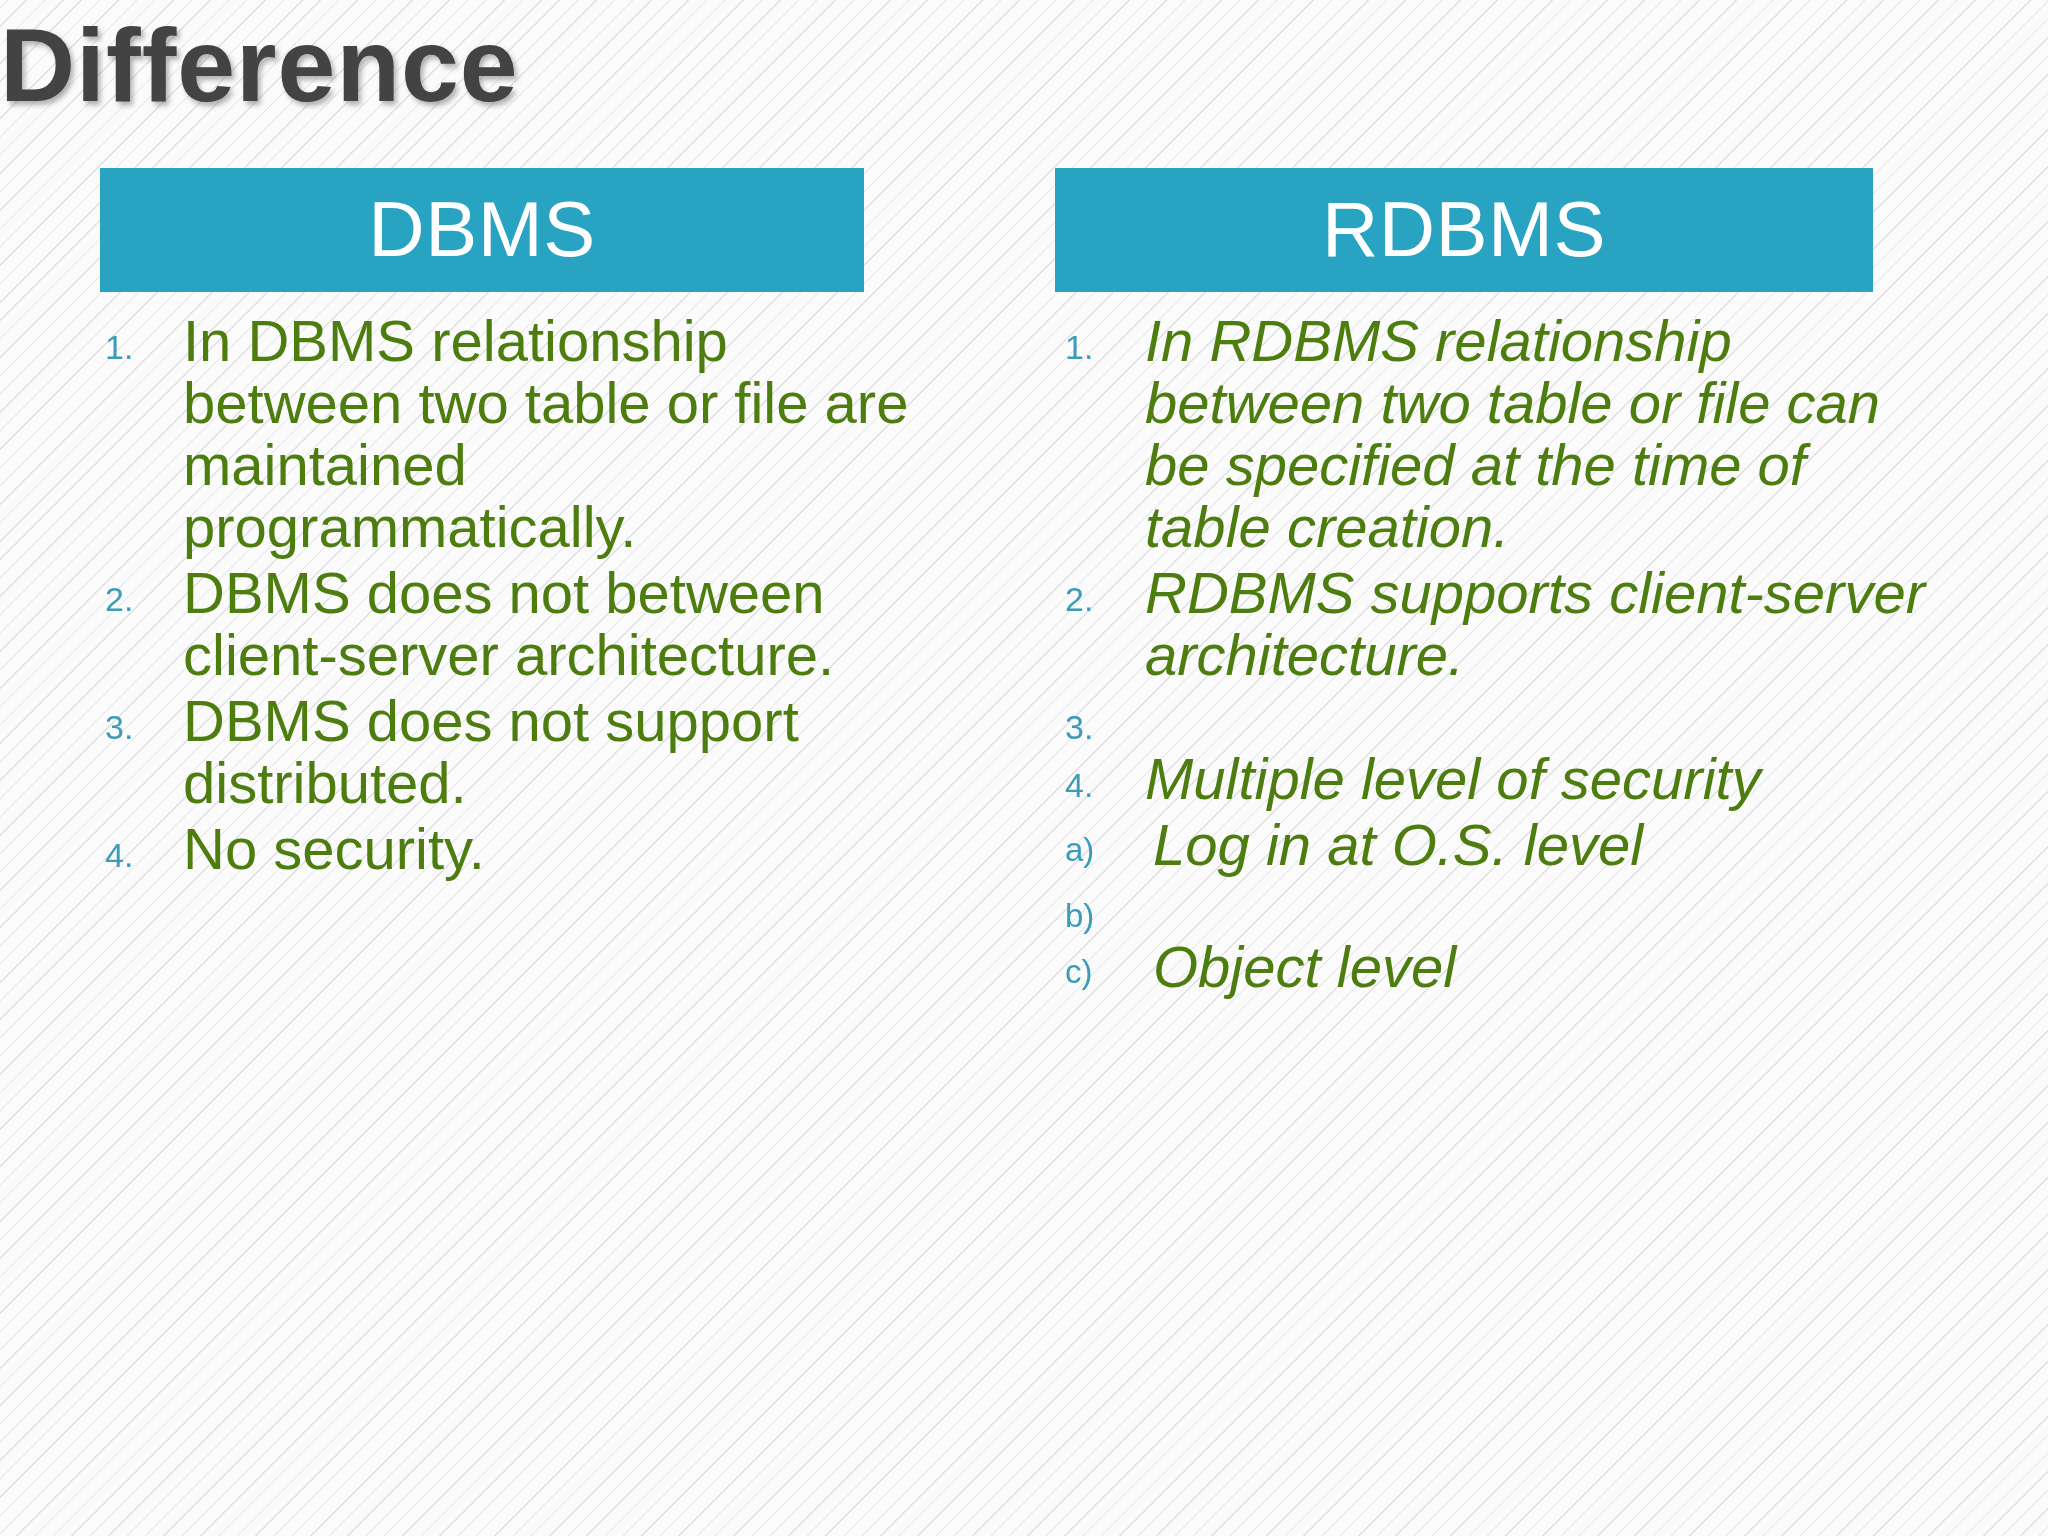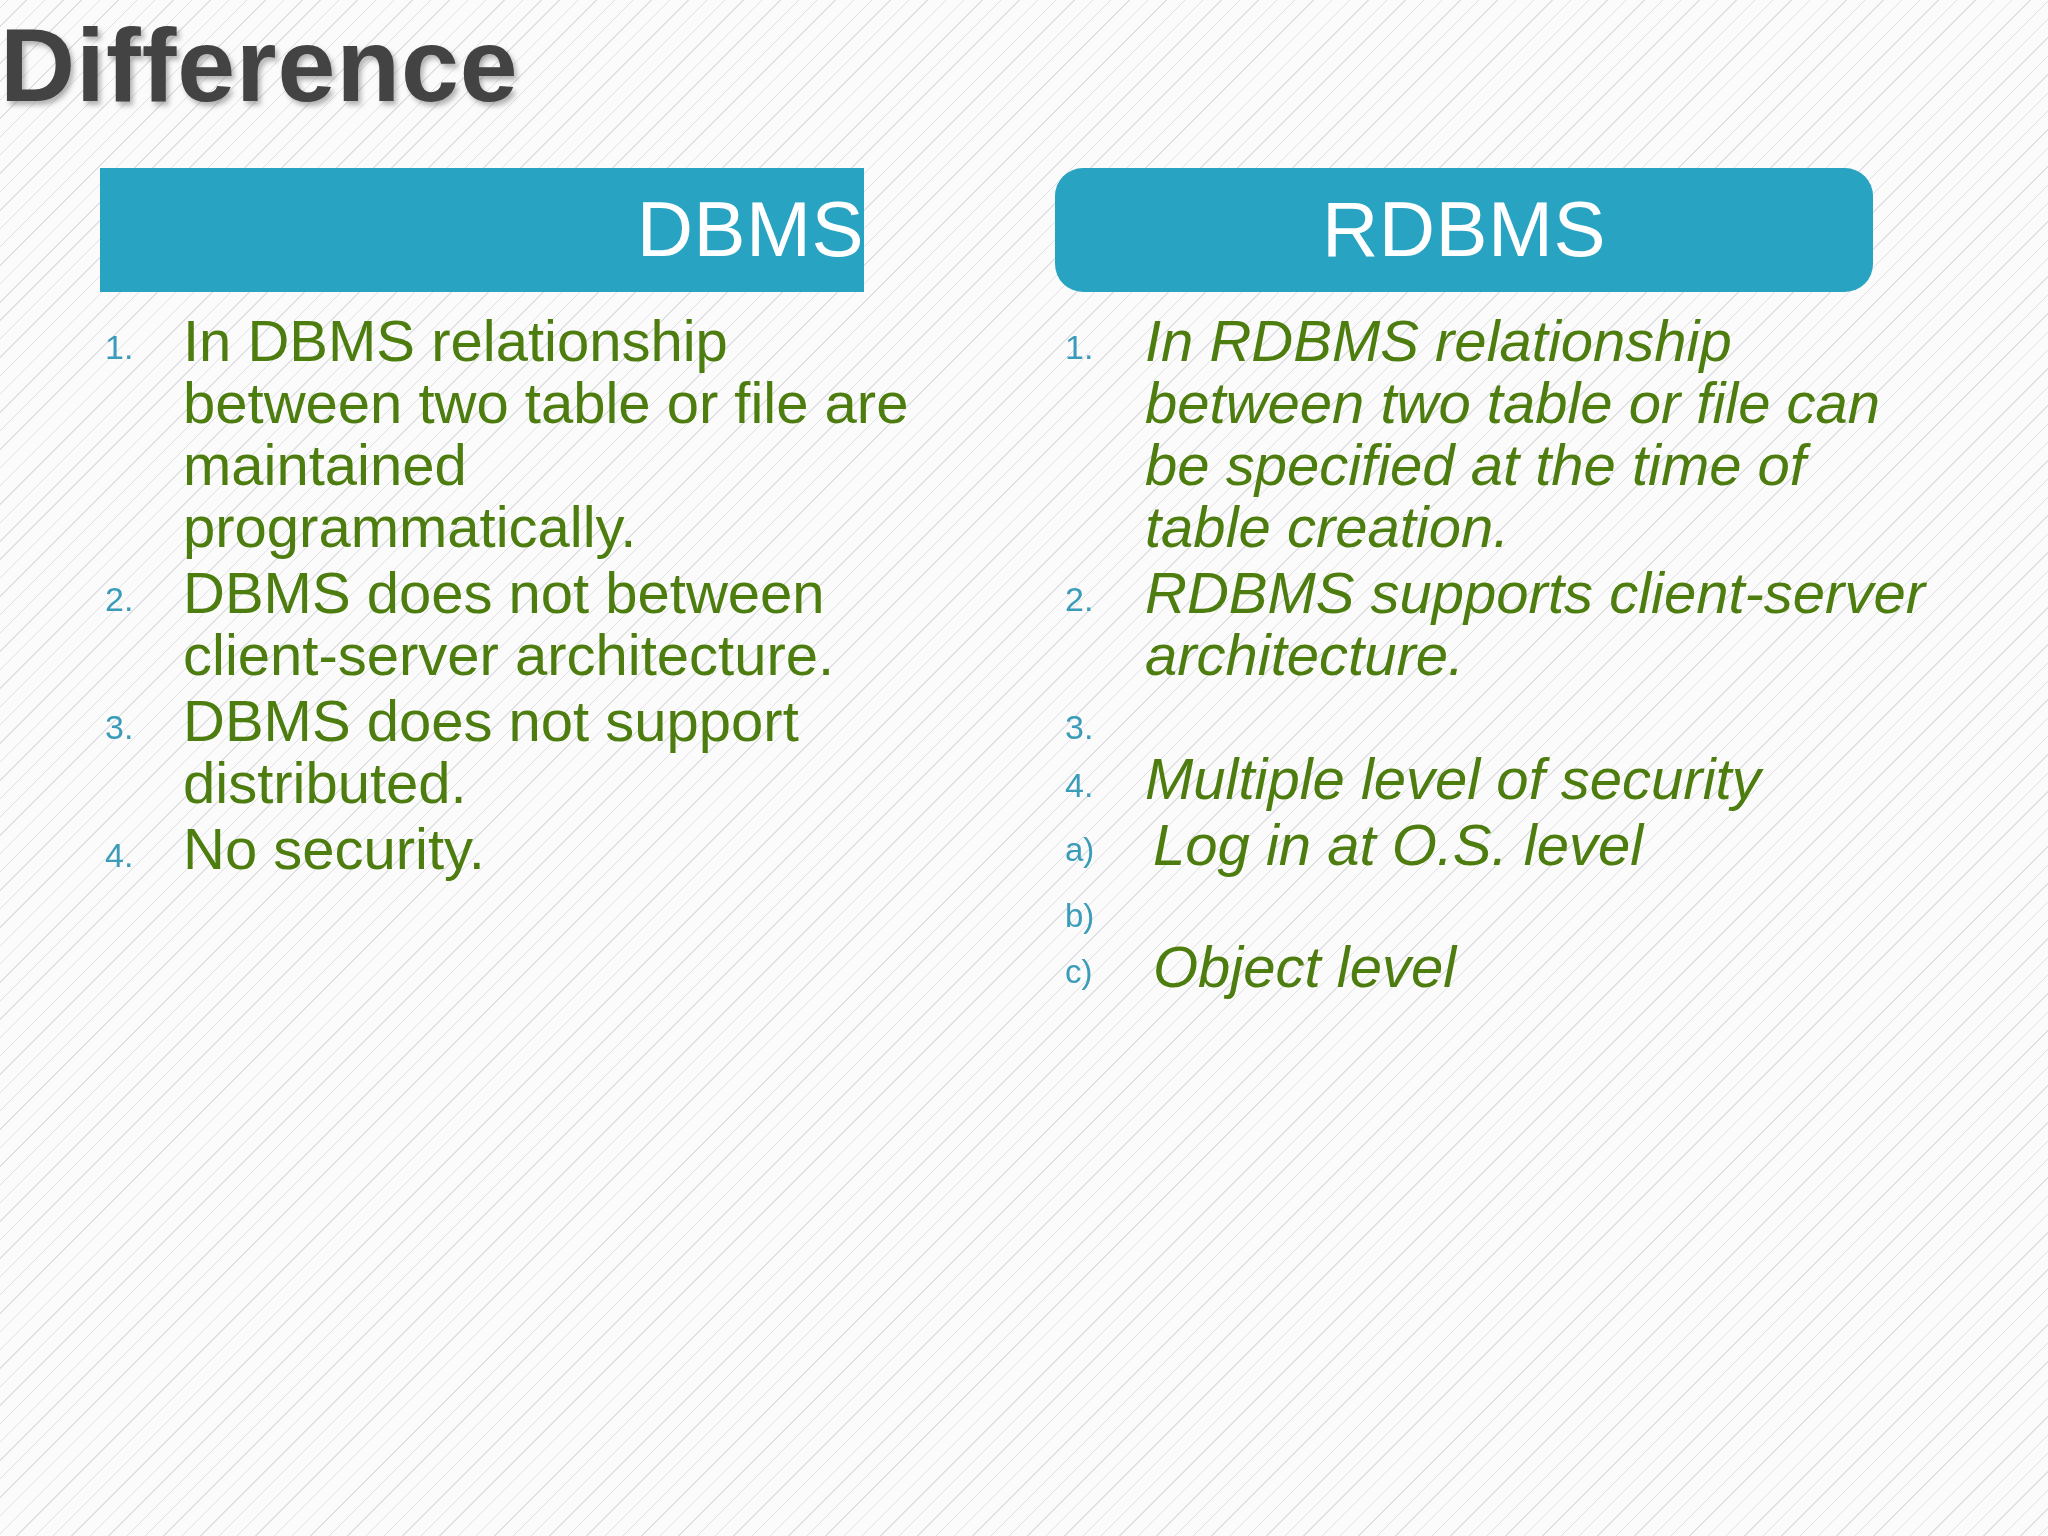--- a/index.html
+++ b/index.html
@@ -72,22 +72,22 @@
 
   .col-header {
     background: #28a3c2;
     color: #ffffff;
     text-align: center;
     font-size: 78px;
     line-height: 1;
     padding: 22px 0 24px 0;
     letter-spacing: 0.5px;
   }
-  .col-left .col-header  { width: 764px; text-align: right; }
-  .col-right .col-header { width: 818px; border-radius: 28px; }
+  .col-left .col-header  { width: 764px; }
+  .col-right .col-header { width: 818px; }
 
   .col-body {
     padding-top: 18px;
   }
 
   
   ol.bullets {
     list-style: none;
     margin: 0;
     padding: 0;

